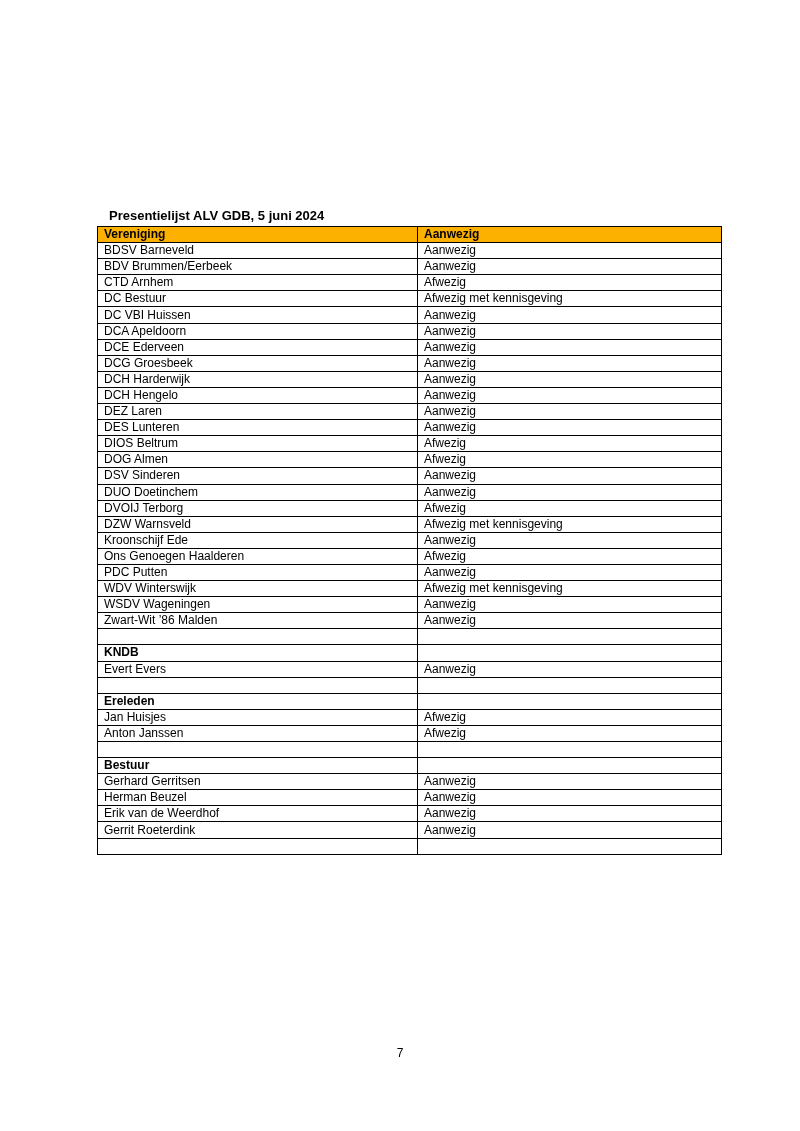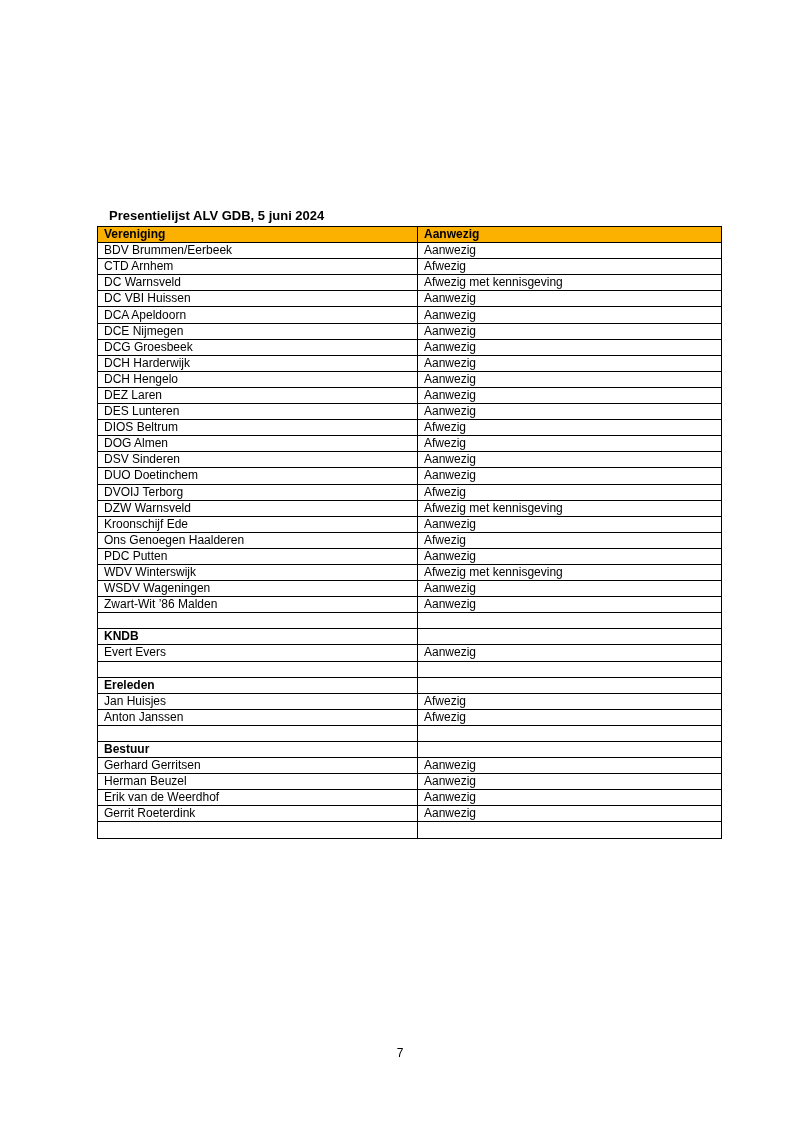--- a/index.html
+++ b/index.html
@@ -75,41 +75,45 @@
       <col style="width:304px">
     </colgroup>
     <thead>
       <tr>
         <th style="background: rgb(252, 177, 0);">Vereniging</th>
         <th style="background: rgb(252, 177, 0);">Aanwezig</th>
       </tr>
     </thead>
     <tbody id="table-body">
         <tr>
+          <td>BDSV Barneveld</td>
+          <td>Aanwezig</td>
+        </tr>
+        <tr>
           <td>BDV Brummen/Eerbeek</td>
           <td>Aanwezig</td>
         </tr>
         <tr>
           <td>CTD Arnhem</td>
           <td>Afwezig</td>
         </tr>
         <tr>
-          <td>DC Warnsveld</td>
+          <td>DC Bestuur</td>
           <td>Afwezig met kennisgeving</td>
         </tr>
         <tr>
           <td>DC VBI Huissen</td>
           <td>Aanwezig</td>
         </tr>
         <tr>
           <td>DCA Apeldoorn</td>
           <td>Aanwezig</td>
         </tr>
         <tr>
-          <td>DCE Nijmegen</td>
+          <td>DCE Ederveen</td>
           <td>Aanwezig</td>
         </tr>
         <tr>
           <td>DCG Groesbeek</td>
           <td>Aanwezig</td>
         </tr>
         <tr>
           <td>DCH Harderwijk</td>
           <td>Aanwezig</td>
         </tr>

